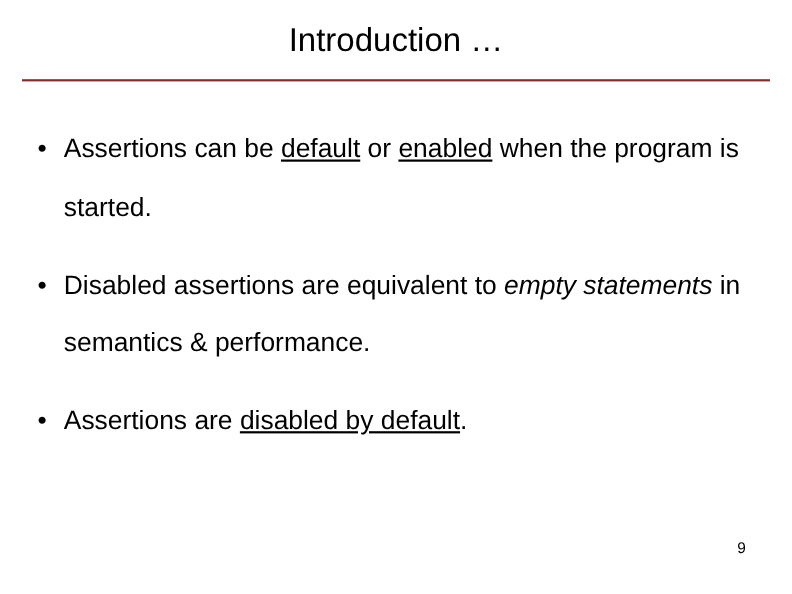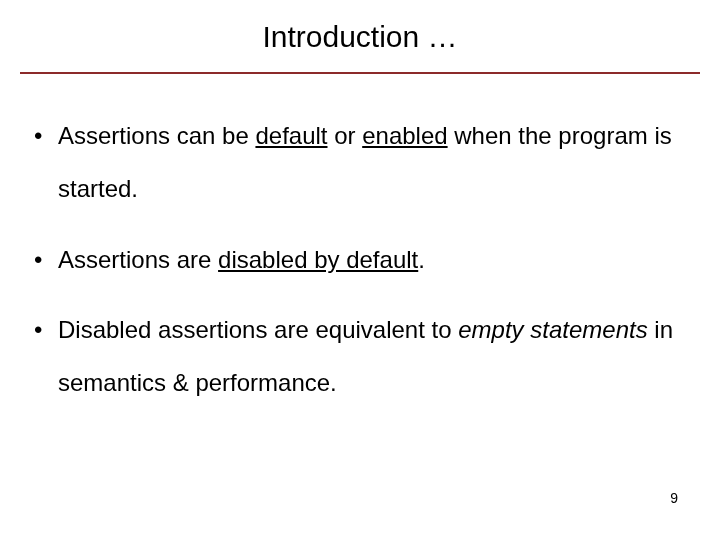--- a/index.html
+++ b/index.html
@@ -57,20 +57,20 @@
 <body>
 
 <div class="slide">
   <h1 class="title">Introduction …</h1>
   <hr class="rule">
   <ul class="bullets">
     <li>
       <span>Assertions can be </span><span class="under">default</span><span> or </span><span class="under">enabled</span><span> when the program is started.</span>
     </li>
     <li>
-      <span>Assertions are </span><span class="under">disabled by default</span><span>.</span>
+      <span>Disabled assertions are equivalent to </span><span class="italic">empty statements</span><span> in semantics &amp; performance.</span>
     </li>
     <li>
-      <span>Disabled assertions are equivalent to </span><span class="italic">empty statements</span><span> in semantics &amp; performance.</span>
+      <span>Assertions are </span><span class="under">disabled by default</span><span>.</span>
     </li>
   </ul>
   <div class="pagenum">9</div>
 </div>
 
 </body></html>

